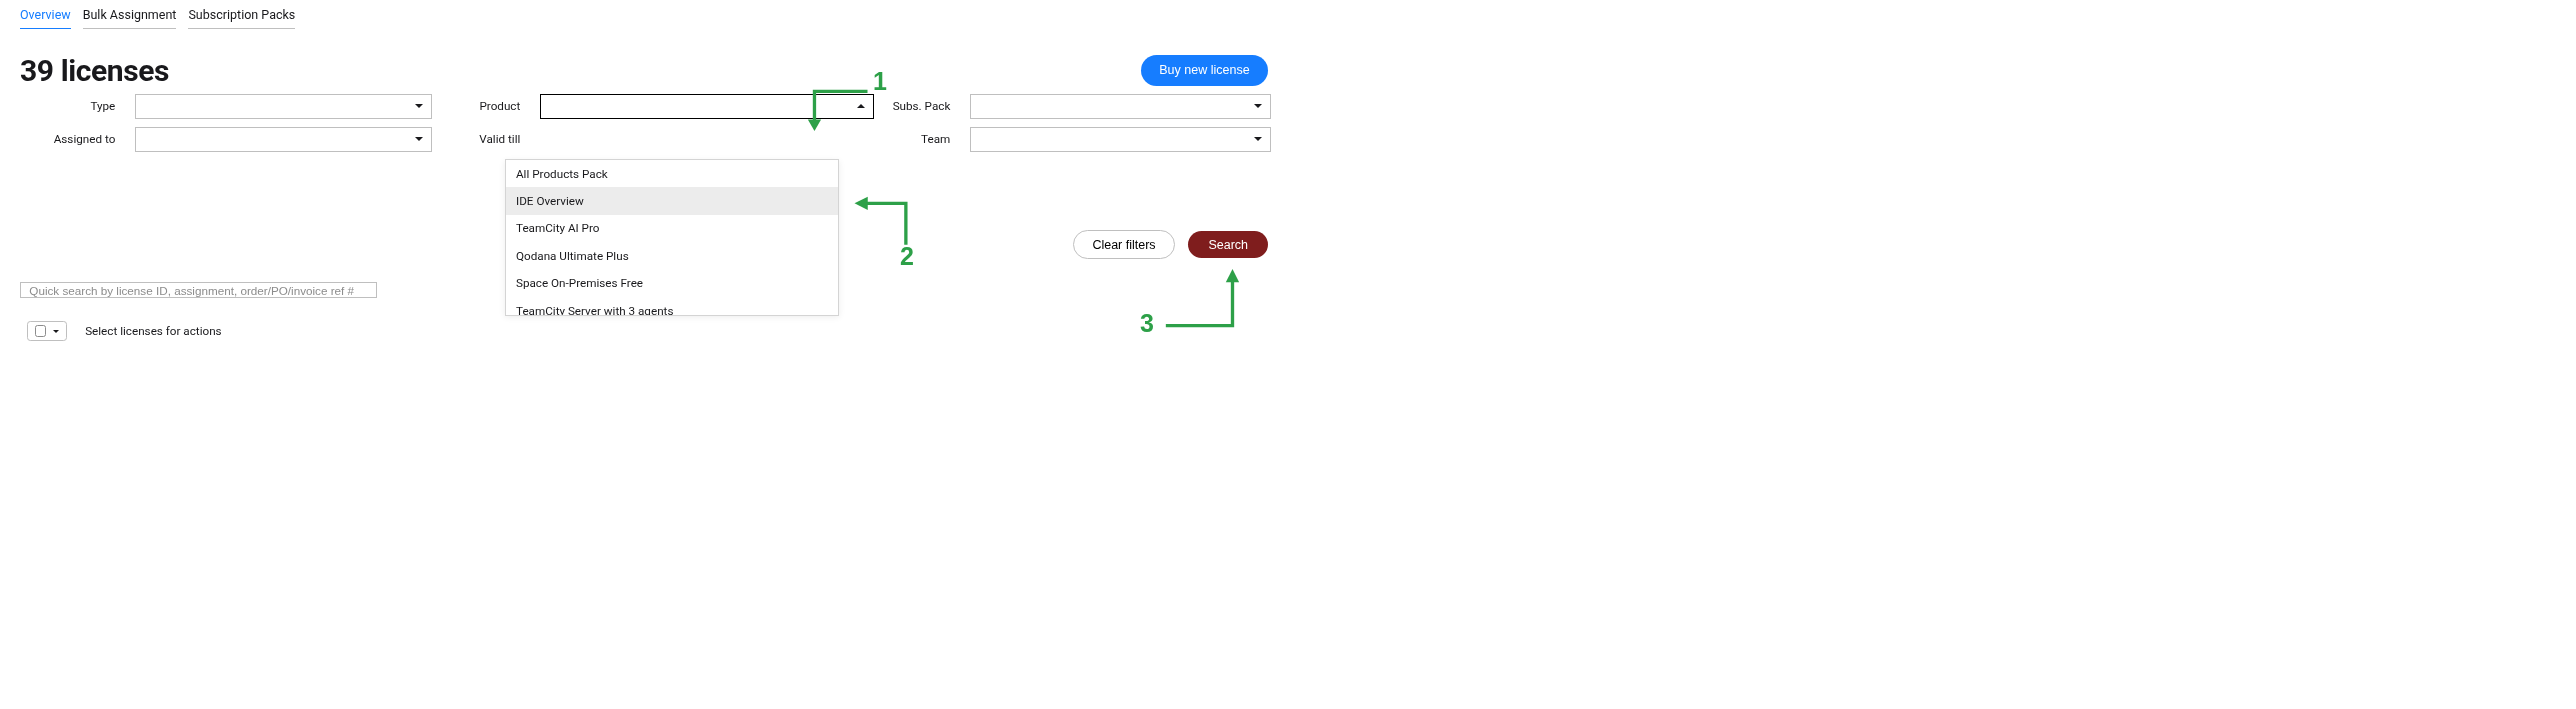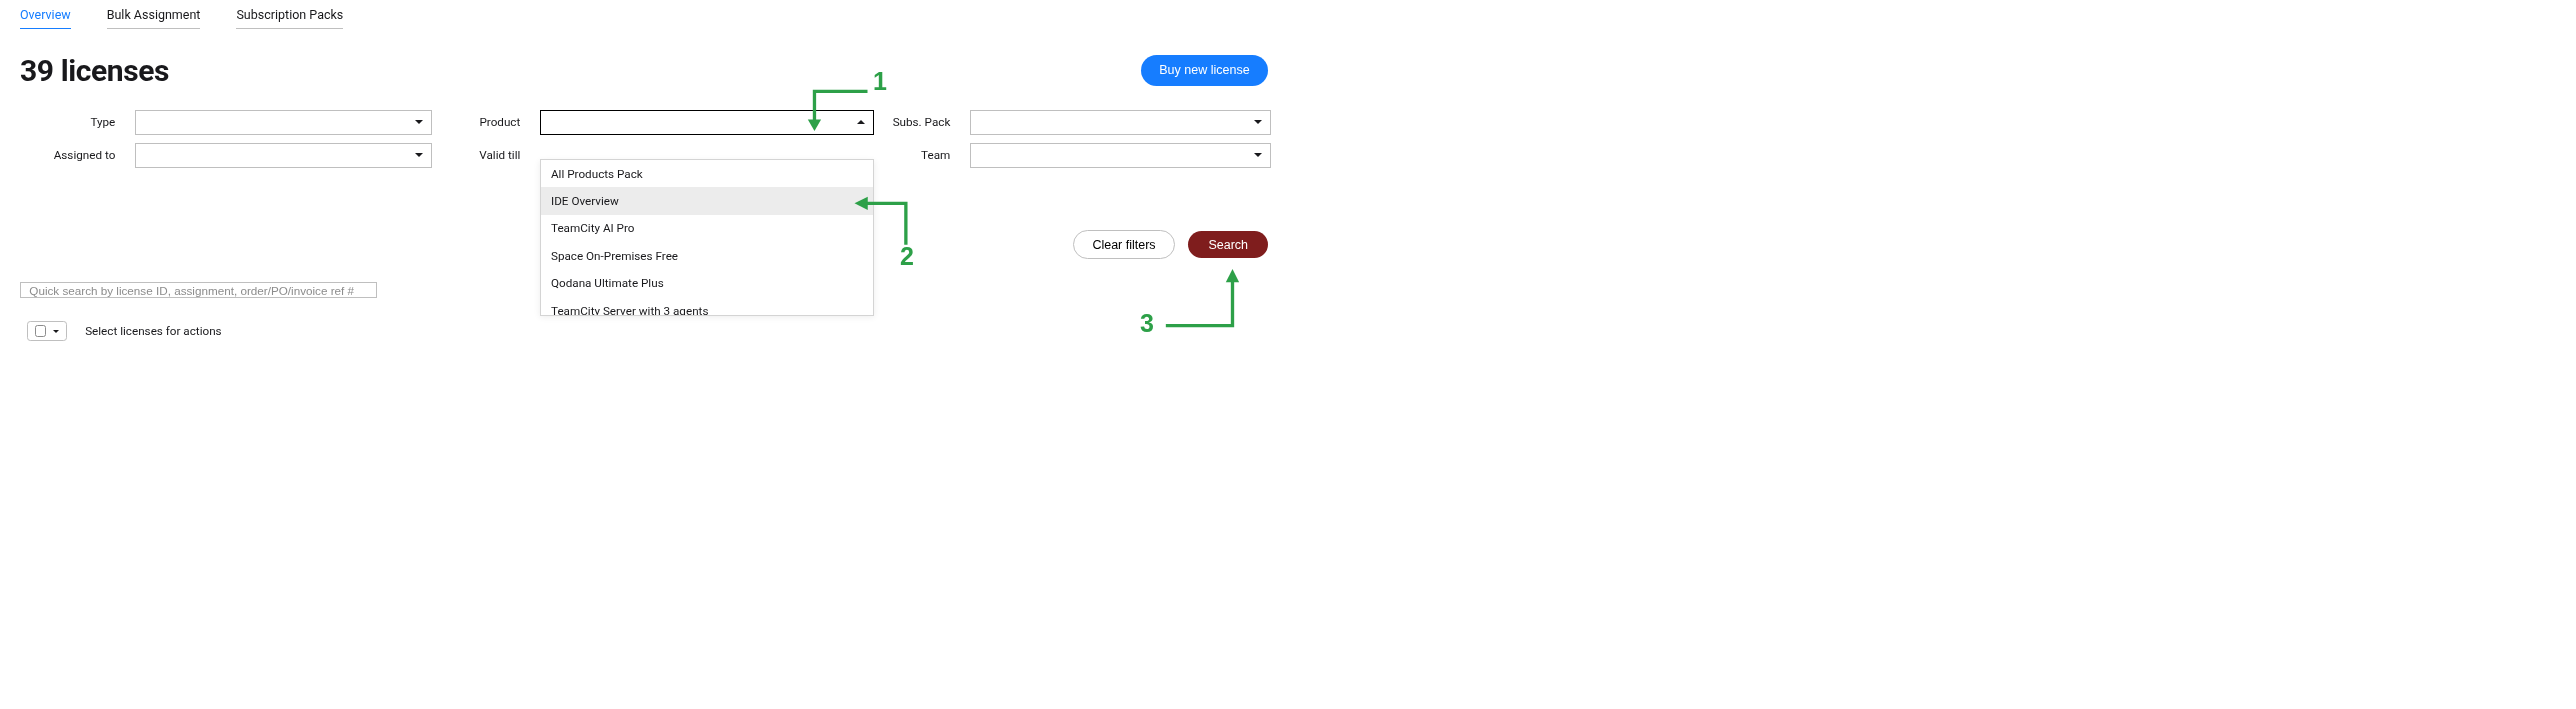--- a/index.html
+++ b/index.html
@@ -10,42 +10,42 @@
     width: 1288px;
     height: 355px;
     position: relative;
     padding: 6.7px 20px;
     font-size: 11.7px;
   }
 
   
   .tabs {
     display: flex;
-    gap: 36px;
+    gap: 12px;
     margin-bottom: 23.4px;
   }
   .tab {
     padding: 0 0 6.7px 0;
     font-size: 12.5px;
     color: #19191c;
     border-bottom: 0.8px solid #bfbfbf;
     cursor: pointer;
   }
   .tab.active {
     color: #167dff;
     border-bottom: 1.7px solid #167dff;
     font-weight: 400;
   }
 
   
   .heading-row {
     display: flex;
     justify-content: space-between;
     align-items: center;
-    margin-bottom: 22px;
+    margin-bottom: 6px;
   }
   .heading {
     font-size: 30px;
     font-weight: 700;
     letter-spacing: -0.4px;
   }
   .btn-primary {
     background: #167dff;
     color: #fff;
     border: none;
@@ -89,21 +89,21 @@
     width: 0; height: 0;
     border-left: 4.2px solid transparent;
     border-right: 4.2px solid transparent;
   }
   .caret-down { border-top: 4.2px solid #19191c; }
   .caret-up   { border-bottom: 4.2px solid #19191c; }
 
   
   .dropdown-panel {
     position: absolute;
-    left: 540px;
+    left: 505px;
     top: 159px;
     width: 334px;
     background: #fff;
     border: 0.8px solid #d4d4d4;
     box-shadow: 0 1.7px 6.7px rgba(0,0,0,0.08);
     z-index: 20;
     max-height: 157px;
     overflow: hidden;
   }
   .dropdown-item {
@@ -238,22 +238,22 @@
   <div class="flabel">Team</div>
   <div class="select">
     <span class="caret-down"></span>
   </div>
 </div>
 
 <div class="dropdown-panel">
   <div class="dropdown-item">All Products Pack</div>
   <div class="dropdown-item highlight">IDE Overview</div>
   <div class="dropdown-item">TeamCity AI Pro</div>
+  <div class="dropdown-item">Qodana Ultimate Plus</div>
   <div class="dropdown-item">Space On-Premises Free</div>
-  <div class="dropdown-item">Qodana Ultimate Plus</div>
   <div class="dropdown-item">TeamCity Server with 3 agents</div>
 </div>
 
 <div class="actions-row">
   <button class="btn-outline">Clear filters</button>
   <button class="btn-black">Search</button>
 </div>
 
 <input class="quick-search" placeholder="Quick search by license ID, assignment, order/PO/invoice ref #" style="">
 

